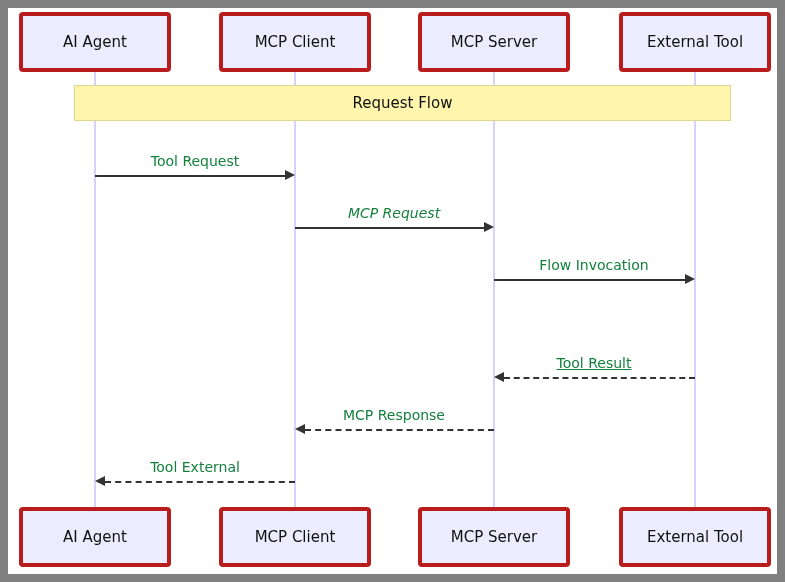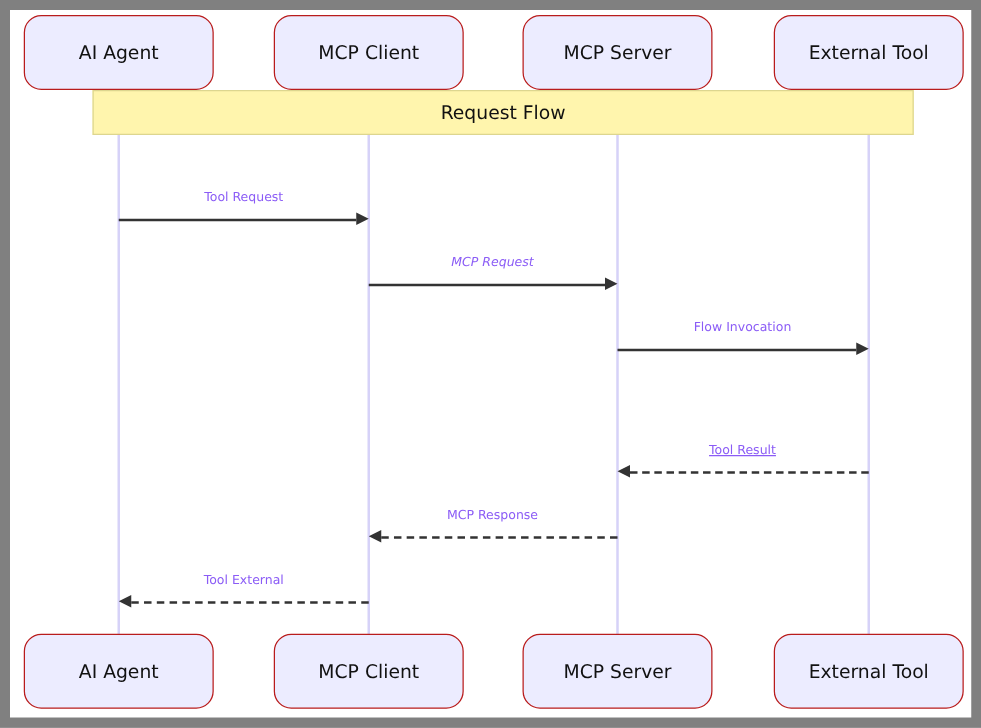--- a/index.html
+++ b/index.html
@@ -39,22 +39,22 @@
     width: 2px;
     background: #d6d2f8;
   }
 
   
   .participant-box {
     position: absolute;
     width: 152px;
     height: 60px;
     background: #ececff;
-    border: 1px solid #b91c1c;
-    border-radius: 14px;
+    border: 4px solid #b91c1c;
+    border-radius: 4px;
     box-sizing: border-box;
     display: flex;
     align-items: center;
     justify-content: center;
   }
   .participant-label {
     font-size: 15px;
     color: #111111;
     line-height: 1;
     white-space: nowrap;
@@ -104,22 +104,22 @@
     border-bottom: 5px solid transparent;
   }
   .msg-arrowhead.right {
     border-left: 10px solid #333333;
   }
   .msg-arrowhead.left {
     border-right: 10px solid #333333;
   }
   .msg-label {
     position: absolute;
-    font-size: 10px;
-    color: #8b5cf6;
+    font-size: 14px;
+    color: #15803d;
     line-height: 1;
     white-space: nowrap;
     transform: translateX(-50%);
   }
 </style>
 </head>
 <body>
 
 <div id="diagram-frame">
   <div id="diagram-canvas">
@@ -135,21 +135,21 @@
     <div class="participant-box" style="left:211px; top:4px;">
       <span class="participant-label">MCP Client</span>
     </div>
     <div class="participant-box" style="left:410px; top:4px;">
       <span class="participant-label">MCP Server</span>
     </div>
     <div class="participant-box" style="left:611px; top:4px;">
       <span class="participant-label">External Tool</span>
     </div>
 
-    <div class="note-bar" style="top:64px;">
+    <div class="note-bar" style="top:77px;">
       <span class="note-label">Request Flow</span>
     </div>
 
     <div class="message" style="left:87px; top:167px; width:200px;">
       <div class="msg-line" style="width:190px;"></div>
       <div class="msg-arrowhead right" style="left:190px;"></div>
       <span class="msg-label" style="left:100px; top:-21px;">Tool Request</span>
     </div>
 
     <div class="message" style="left:287px; top:219px; width:199px;">

